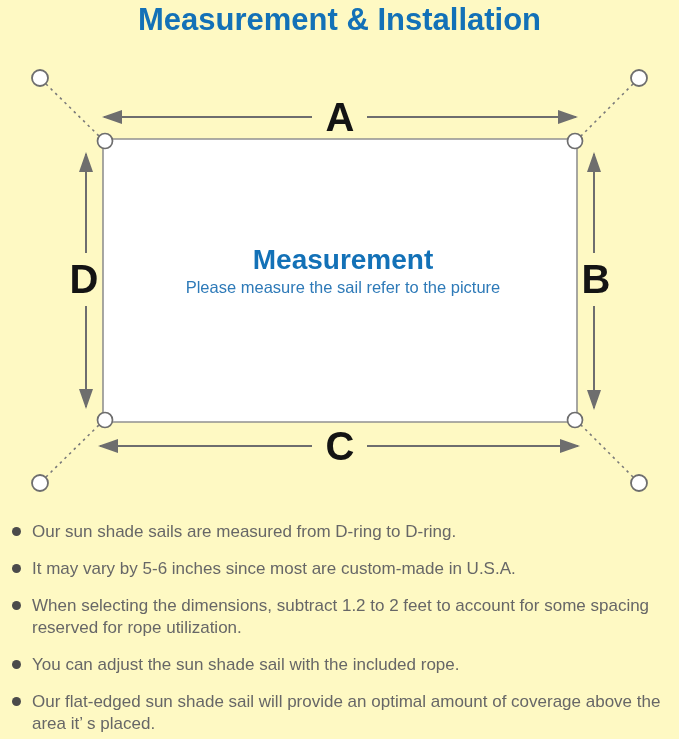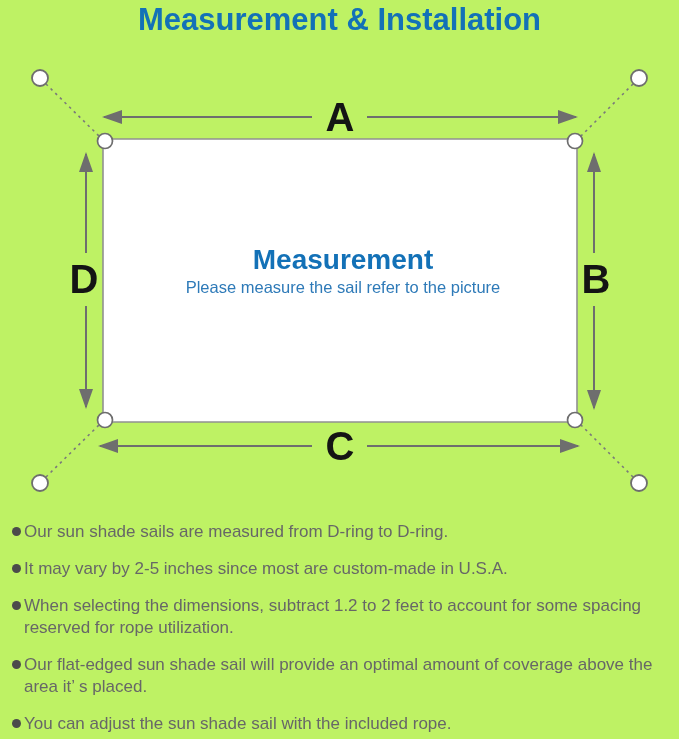--- a/index.html
+++ b/index.html
@@ -1,19 +1,19 @@
 <!DOCTYPE html>
 <html><head>
 <meta charset="utf-8">
 <style>
   html,body{margin:0;padding:0;background:#ffffff;}
   .page{
     position:relative;
     width:679px;height:739px;
-    background:#bef264;
+    background:#fef9c3;
     font-family:"Liberation Sans","DejaVu Sans",sans-serif;
     overflow:hidden;
   }
   .title{
     position:absolute;top:0;left:0;right:0;
     margin:0;padding-top:2px;
     text-align:center;
     font-size:31px;font-weight:bold;
     color:#1371b7;
     letter-spacing:0px;
@@ -33,21 +33,21 @@
     font-size:28px;font-weight:bold;fill:#1371b7;text-anchor:middle;
   }
   .csub{
     font-family:"Liberation Sans","DejaVu Sans",sans-serif;
     font-size:16.5px;fill:#2e7ab8;text-anchor:middle;
   }
   .notes{
     position:absolute;top:521px;left:12px;right:4px;
   }
   .note{
-    display:flex;gap:3px;
+    display:flex;gap:11px;
     margin:0 0 15px 0;
     color:#676767;font-size:17px;line-height:22px;
   }
   .dot{
     flex:0 0 auto;
     width:9px;height:9px;border-radius:50%;
     background:#4b4b4b;margin-top:6px;
   }
 </style>
 </head>
@@ -102,29 +102,29 @@
     <text class="csub" x="343" y="293">Please measure the sail refer to the picture</text>
   </svg>
 
   <div class="notes">
     <div class="note">
       <span class="dot"></span>
       <span>Our sun shade sails are measured from D-ring to D-ring.</span>
     </div>
     <div class="note">
       <span class="dot"></span>
-      <span>It may vary by 2-5 inches since most are custom-made in U.S.A.</span>
+      <span>It may vary by 5-6 inches since most are custom-made in U.S.A.</span>
     </div>
     <div class="note">
       <span class="dot"></span>
       <span>When selecting the dimensions, subtract 1.2 to 2 feet to account for some spacing reserved for rope utilization.</span>
     </div>
     <div class="note">
       <span class="dot"></span>
-      <span>Our flat-edged sun shade sail will provide an optimal amount of coverage above the area it’ s placed.</span>
+      <span>You can adjust the sun shade sail with the included rope.</span>
     </div>
     <div class="note">
       <span class="dot"></span>
-      <span>You can adjust the sun shade sail with the included rope.</span>
+      <span>Our flat-edged sun shade sail will provide an optimal amount of coverage above the area it’ s placed.</span>
     </div>
   </div>
 
 </div>
 
 </body></html>

